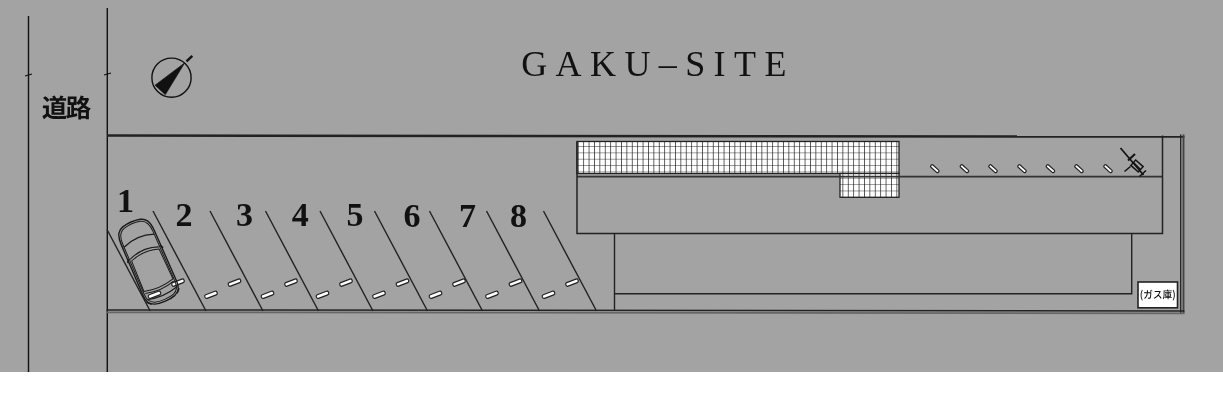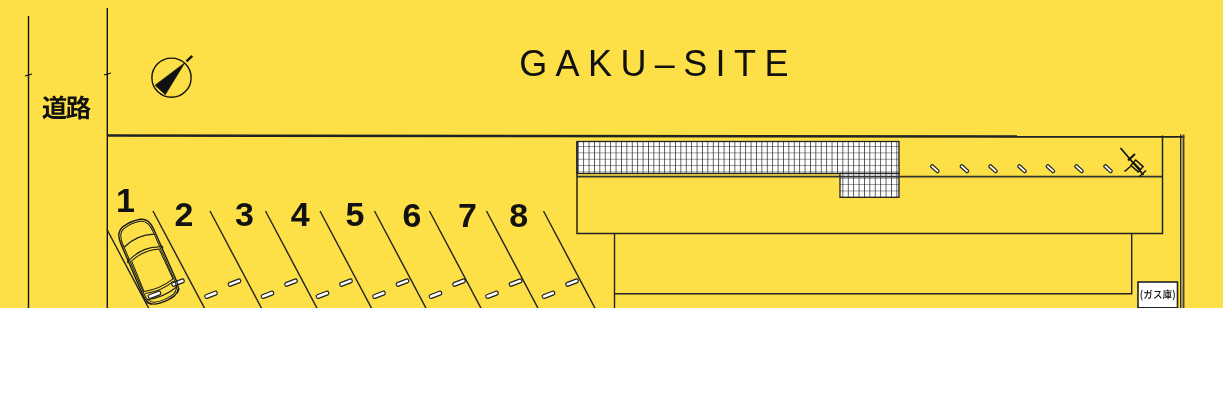--- a/index.html
+++ b/index.html
@@ -1,17 +1,17 @@
 <!DOCTYPE html>
 <html><head>
 <meta charset="utf-8">
 <style>
   html,body{margin:0;padding:0;background:#ffffff;}
-  #page{position:relative;width:1223px;height:308px;background:#fde047;overflow:hidden;
-        font-family:Liberation Sans, sans-serif;}
+  #page{position:relative;width:1223px;height:372px;background:#a3a3a3;overflow:hidden;
+        font-family:Liberation Serif, serif;}
   svg{position:absolute;left:0;top:0;}
 </style>
 </head>
 <body>
 <div id="page">
 <svg width="1223" height="417" viewBox="0 0 1223 417">
 <defs>
   <pattern id="grid" width="5.4" height="6.35" patternUnits="userSpaceOnUse">
     <rect width="5.4" height="6.35" fill="white"></rect>
     <path d="M0 0H5.4" stroke="#3c3c3c" stroke-width="1" fill="none"></path>

